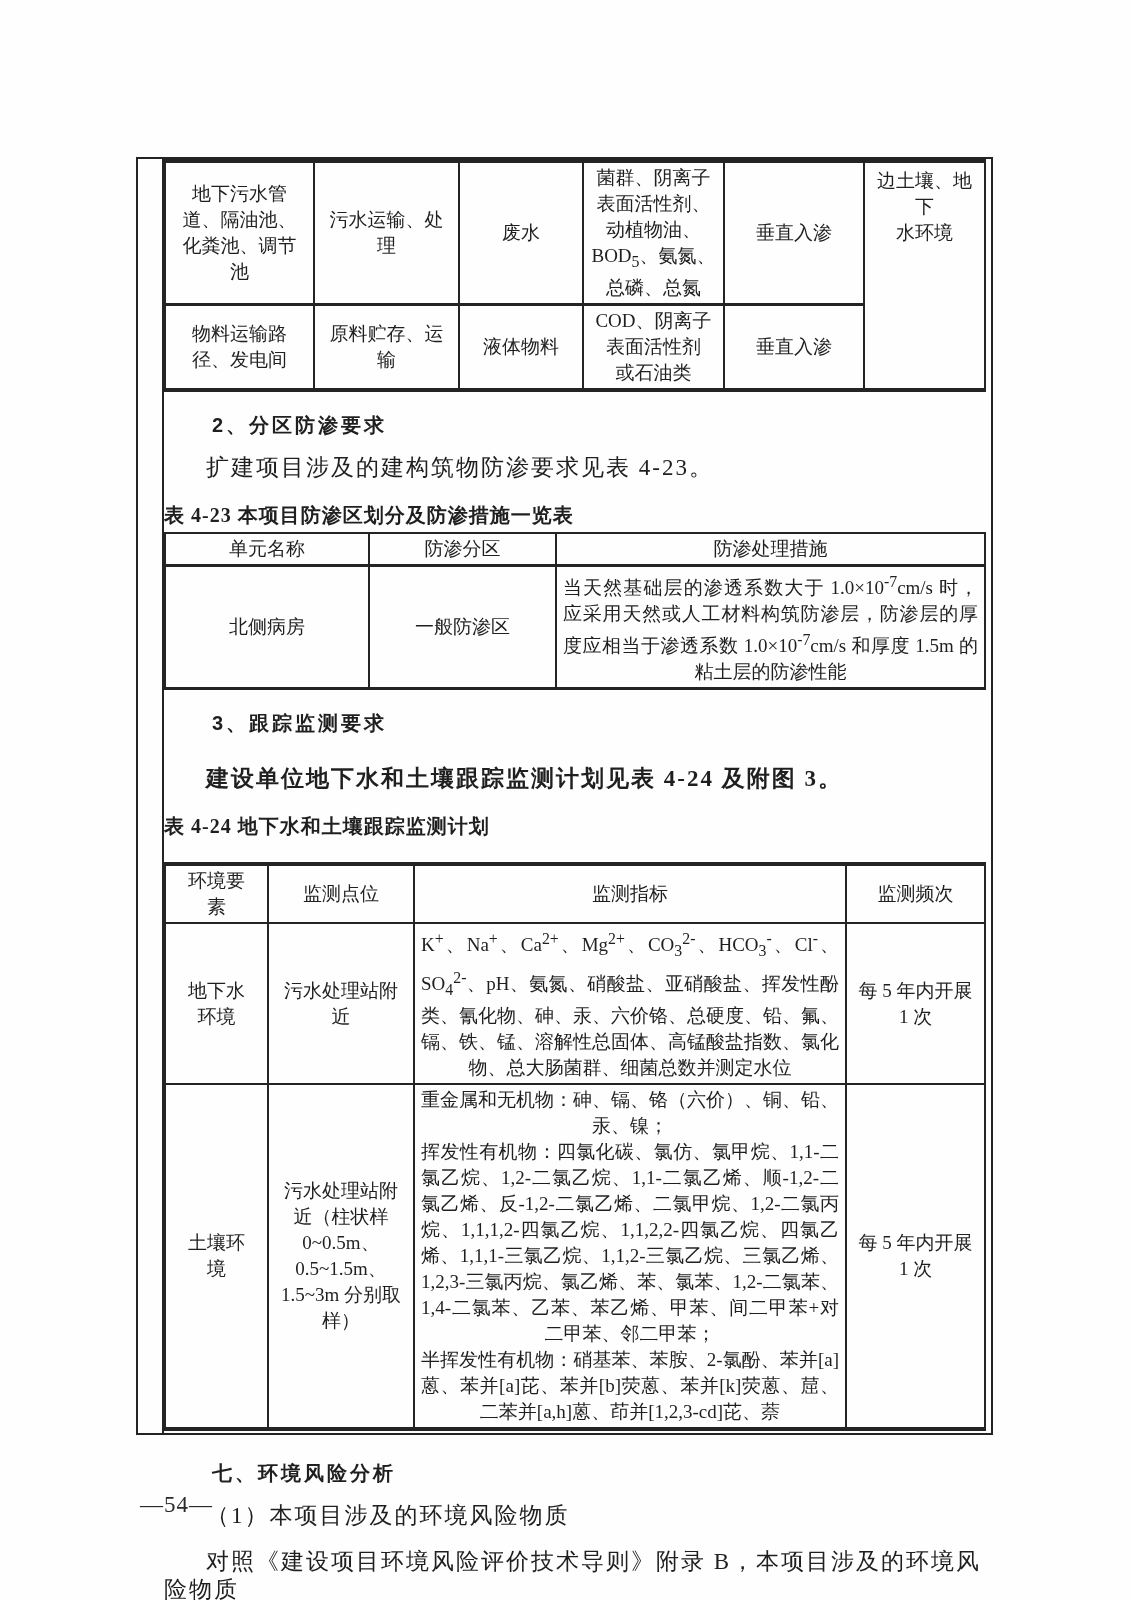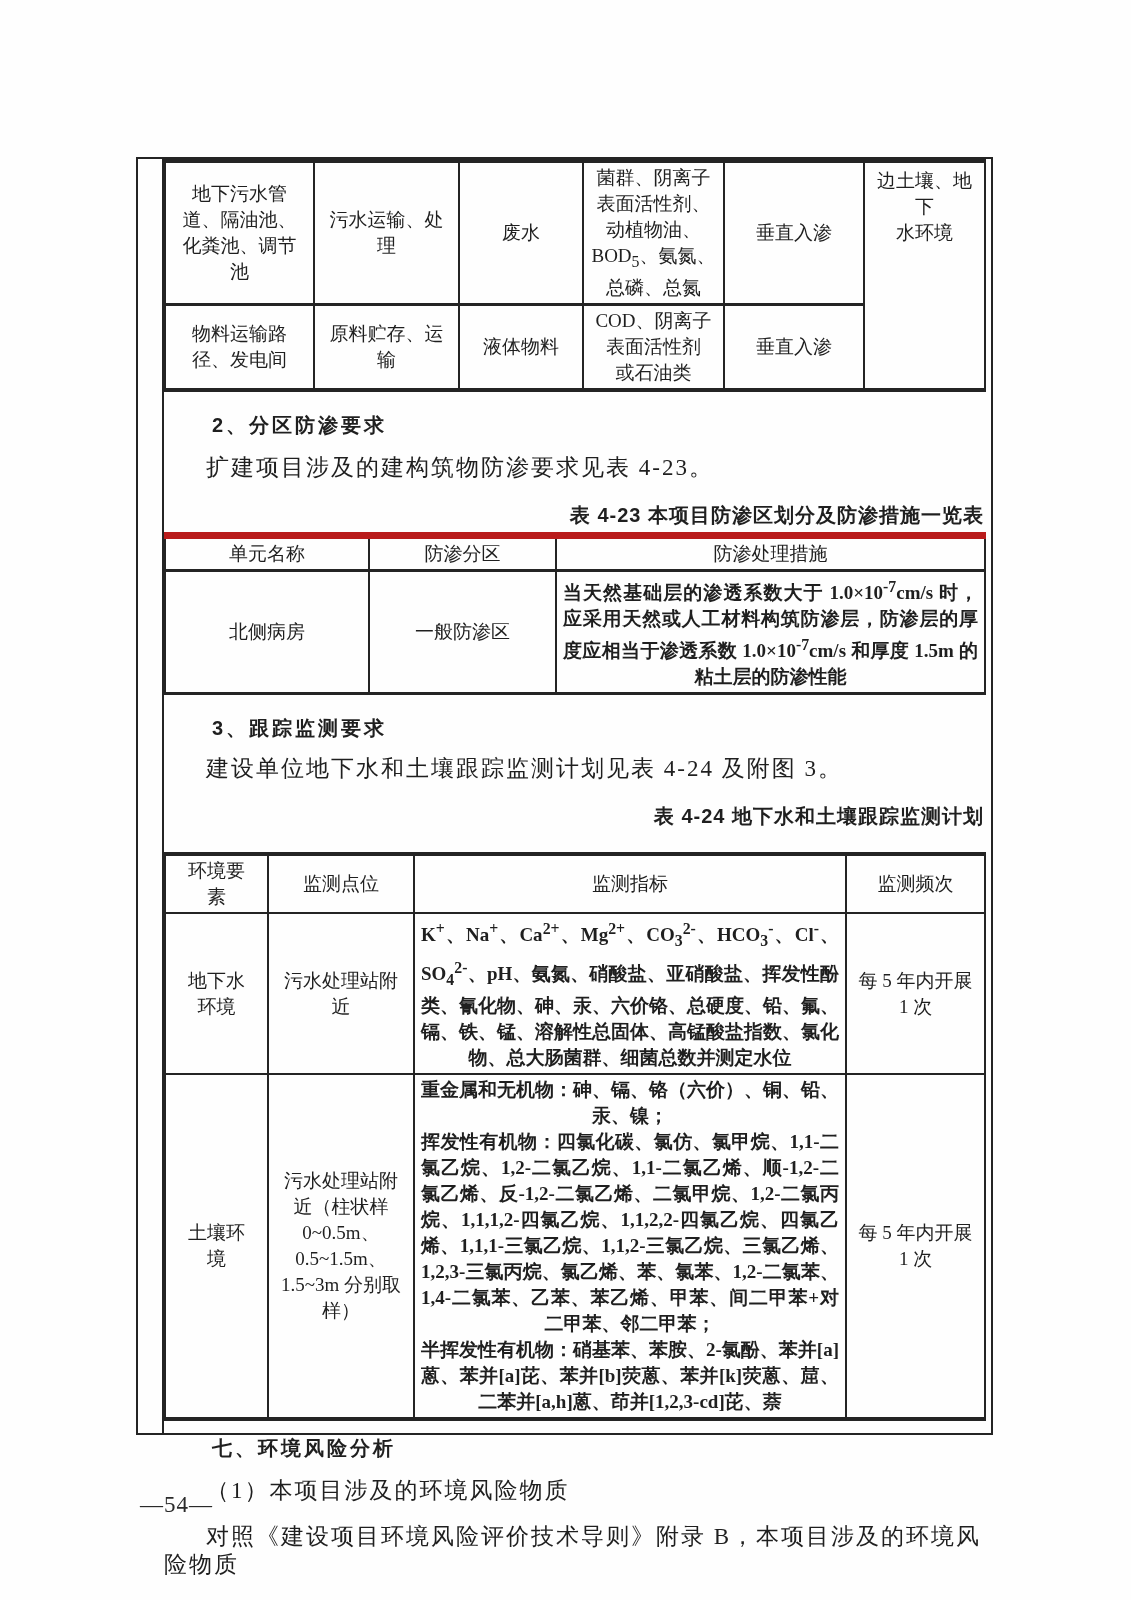--- a/index.html
+++ b/index.html
@@ -27,51 +27,51 @@
 
   table { border-collapse:collapse; table-layout:fixed; width:820px; }
   td, th {
     border:2px solid #242424;
     font-size:19px; line-height:26px; font-weight:normal;
     text-align:center; vertical-align:middle;
     padding:2px 6px; box-sizing:border-box;
     overflow:hidden;
   }
   .pl { white-space:pre-line; }
-  .jc { text-align:justify; text-align-last:center;font-weight:bold; }
+  .jc { text-align:justify; text-align-last:center; }
   .jc p { margin:0; text-align:justify; text-align-last:center; }
 
   
   table.t1 { border-top:4px solid #242424; border-bottom:4px solid #242424; }
   table.t1 tr.r1 > td { border-bottom:3px solid #242424; }
   td.receptor { vertical-align:top; padding-top:5px; }
 
   
-  table.t23 { border-top:7px solid #b91c1c; border-bottom:3px solid #242424; }
+  table.t23 { border-top:1px solid #b91c1c; border-bottom:3px solid #242424; }
   table.t23 tr.hdr > th { border-bottom:3px solid #242424; }
 
   
   table.t24 { border-top:4px solid #242424; border-bottom:4px solid #242424; }
 
   .h {
     font-family:"Liberation Sans",sans-serif; font-weight:bold;
     font-size:20px; line-height:26px; letter-spacing:3px;
     margin-left:48px;
   }
   .para {
     font-size:23px; line-height:28px; letter-spacing:2px;
     text-indent:42px;
   }
   .caption {
-    font-family:Liberation Sans, sans-serif; font-weight:bold;
+    font-family:Liberation Serif, serif; font-weight:bold;
     font-size:20px; line-height:26px; letter-spacing:1px;
-    text-align:right; width:820px;
-  }
-
-  .mt12 { margin-top:20px; } .mt14 { margin-top:14px; }
+    text-align:left; width:820px;
+  }
+
+  .mt12 { margin-top:20px; } .mt14 { margin-top:29px;font-weight:bold; }
   .mt16 { margin-top:16px; } .mt18 { margin-top:18px; }
   .mt6 { margin-top:23px; } .mt4 { margin-top:4px; }
 
   .pagenum {
     position:absolute; left:140px; top:1492px;
     font-size:23px; letter-spacing:1px; color:#2a2a2a;text-align:right;
   }
 </style>
 </head>
 <body>

